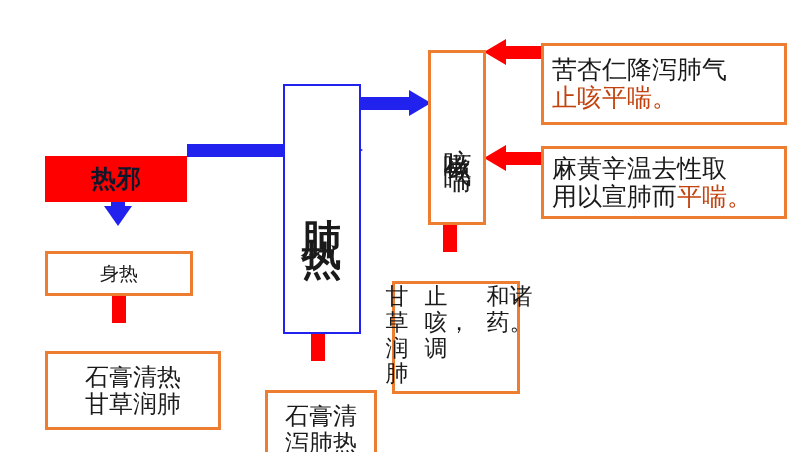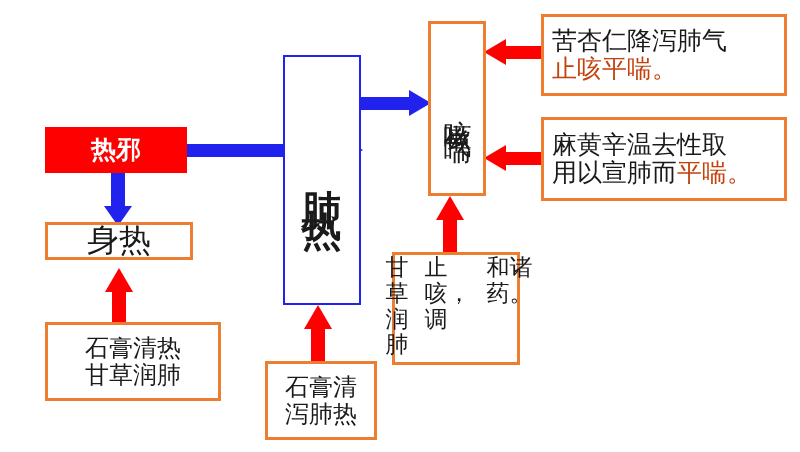--- a/index.html
+++ b/index.html
@@ -17,33 +17,34 @@
   }
   .box {
     position: absolute;
     box-sizing: border-box;
     display: flex;
     align-items: center;
     justify-content: center;
     text-align: center;
     line-height: 1.12;
     color: #1a1a1a;
+    margin-top: 29px;
   }
   .box-orange {
     border: 3px solid #ED7D31;
     background: #ffffff;
   }
   .box-blue {
     border: 2px solid #2222EE;
     background: #ffffff;
   }
   .box-red-fill {
     background: #FF0000;
     border: none;
-    color: #ffffff;
+    color: #0f172a;
   }
   .vtext {
     writing-mode: vertical-rl;
     text-orientation: upright;
     line-height: 1.0;
     letter-spacing: 0.10em;
   }
   .txt-red { color: #c2410c; }
   .annot {
     display: block;
@@ -104,21 +105,21 @@
 
   <div class="arrow">
     <div class="shaft" style="left:505px; top:152px; width:38px; height:13px; background:#FF0000;"></div>
     <div class="head head-l" style="left:484px; top:145px; border-right:22px solid #FF0000;"></div>
   </div>
 
   <div class="box box-red-fill" style="left:45px; top:127px; width:142px; height:46px; font-size:25px; font-weight:700;">
     <span>热邪</span>
   </div>
 
-  <div class="box box-orange" style="left:45px; top:222px; width:148px; height:38px; font-size:32px;">
+  <div class="box box-orange" style="left:45px; top:222px; width:148px; height:45px; font-size:19px;">
     <span>身热</span>
   </div>
 
   <div class="box box-orange" style="left:45px; top:322px; width:176px; height:79px; font-size:24px; flex-direction:column;text-align:center;">
     <span>石膏清热</span>
     <span>甘草润肺</span>
   </div>
 
   <div class="box box-blue" style="left:283px; top:55px; width:78px; height:250px; font-size:40px; font-weight:700;">
     <span class="vtext" style="letter-spacing:0.55em;">肺热</span>
@@ -137,20 +138,20 @@
     <span class="annot">甘草润肺</span>
     <span class="annot">止咳，调</span>
     <span class="annot">和诸药。</span>
   </div>
 
   <div class="box box-orange" style="left:541px; top:14px; width:246px; height:82px; font-size:25px; flex-direction:column; align-items:flex-start; justify-content:center;">
     <span class="annot">苦杏仁降泻肺气</span>
     <span class="annot txt-red">止咳平喘。</span>
   </div>
 
-  <div class="box box-orange" style="left:541px; top:117px; width:246px; height:84px; font-size:25px; flex-direction:column; align-items:flex-start; justify-content:center;">
+  <div class="box box-orange" style="left:541px; top:117px; width:246px; height:73px; font-size:25px; flex-direction:column; align-items:flex-start; justify-content:center;">
     <span class="annot">麻黄辛温去性取</span>
     <span class="annot">
       <span>用以宣肺而</span><span class="txt-red">平喘。</span>
     </span>
   </div>
 
 </div>
 
 </body></html>

